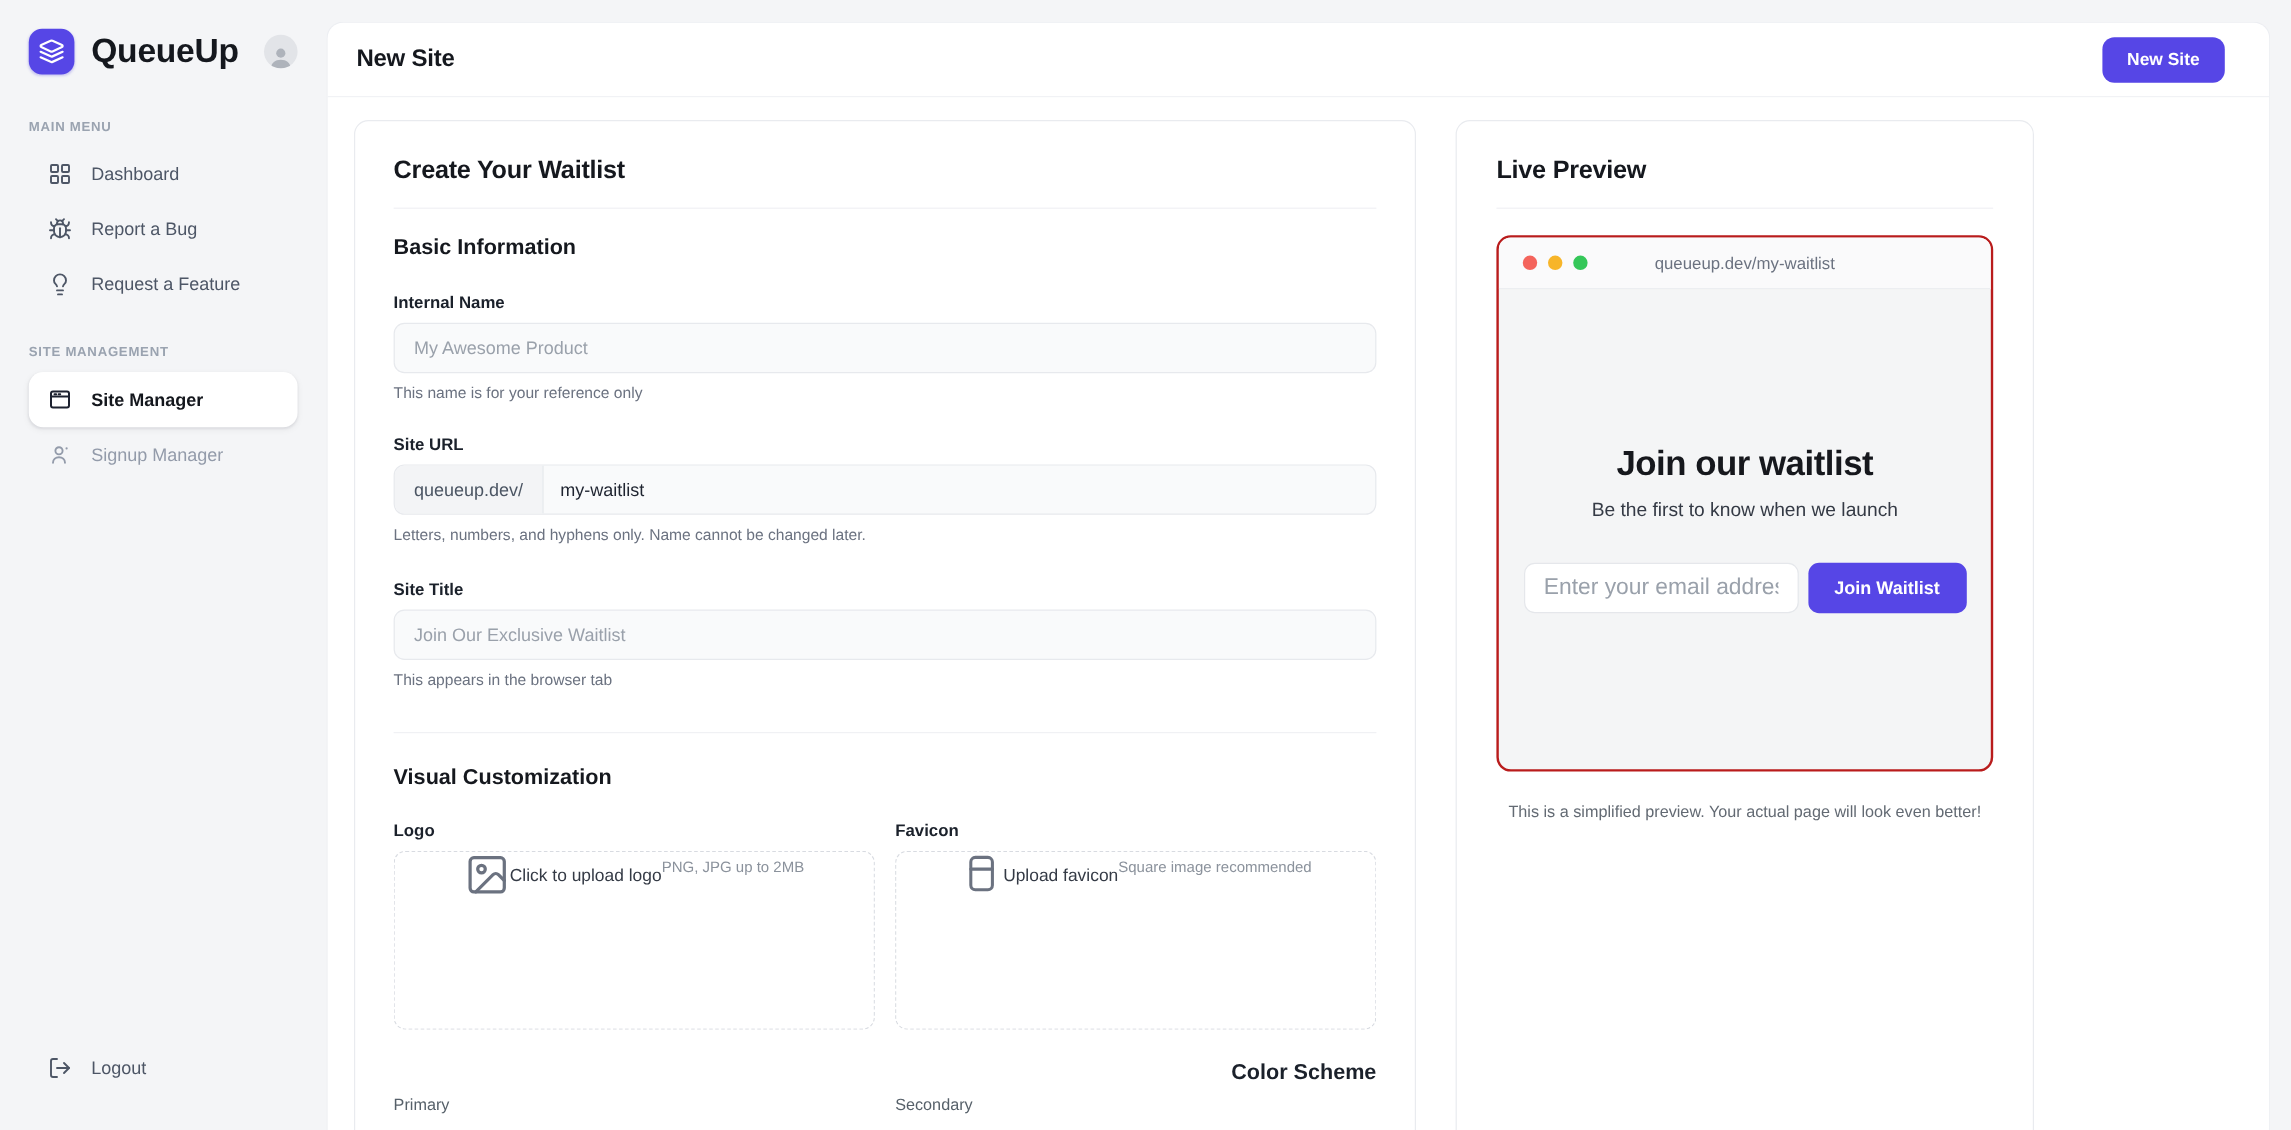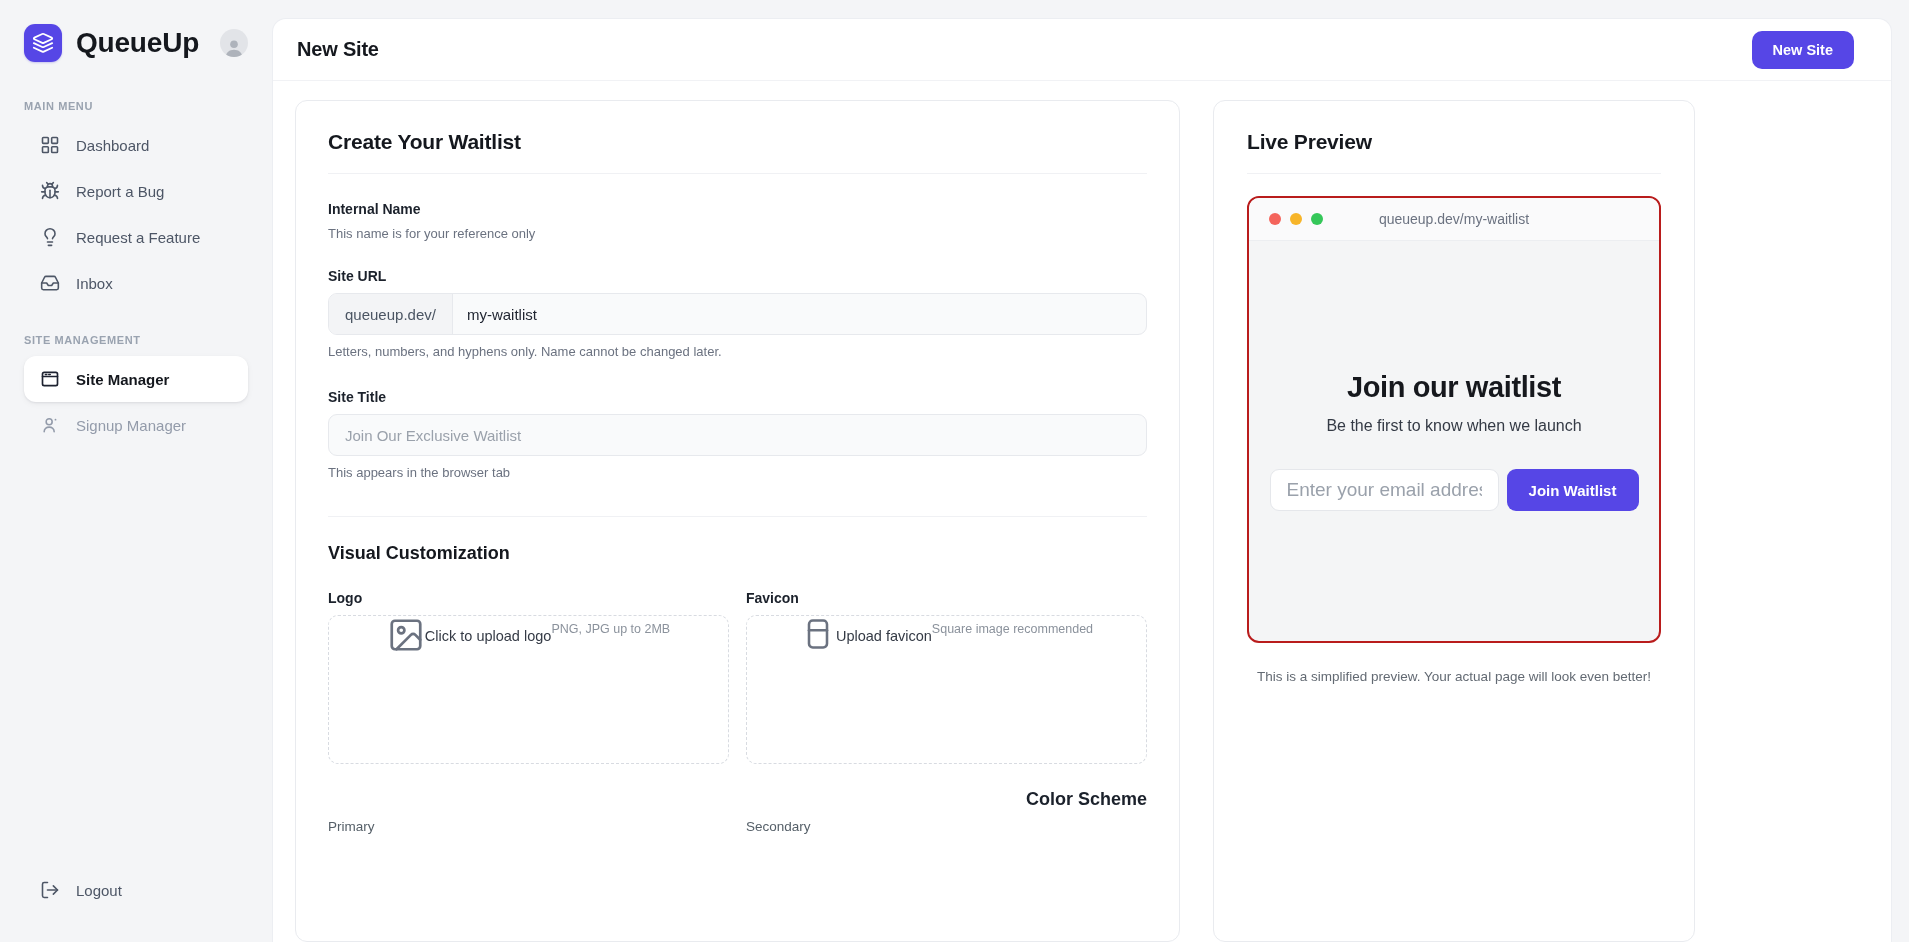--- a/index.html
+++ b/index.html
@@ -138,29 +138,20 @@
     <span class="icon">
       <svg width="20" height="20" viewBox="0 0 24 24" fill="none" stroke="currentColor" stroke-width="1.9" stroke-linecap="round" stroke-linejoin="round">
         <path d="M15 14c.2-1 .7-1.7 1.5-2.5 1-.9 1.5-2.2 1.5-3.5A6 6 0 0 0 6 8c0 1.3.5 2.6 1.5 3.5.8.8 1.3 1.5 1.5 2.5"></path>
         <path d="M9 18h6"></path>
           <path d="M10 22h4"></path>
       </svg>
     </span>
     <span>Request a Feature</span>
   </div>
 
-  <div class="nav-item">
-    <span class="icon">
-      <svg width="20" height="20" viewBox="0 0 24 24" fill="none" stroke="currentColor" stroke-width="1.9" stroke-linecap="round" stroke-linejoin="round">
-        <polyline points="22 12 16 12 14 15 10 15 8 12 2 12"></polyline>
-        <path d="M5.45 5.11 2 12v6a2 2 0 0 0 2 2h16a2 2 0 0 0 2-2v-6l-3.45-6.89A2 2 0 0 0 16.76 4H7.24a2 2 0 0 0-1.79 1.11z"></path>
-      </svg>
-    </span>
-    <span>Inbox</span>
-  </div>
 
   <div class="menu-label second">SITE MANAGEMENT</div>
 
   <div class="nav-item active">
     <span class="icon">
       <svg width="20" height="20" viewBox="0 0 24 24" fill="none" stroke="currentColor" stroke-width="2" stroke-linecap="round" stroke-linejoin="round">
         <rect x="3" y="4" width="18" height="16" rx="2"></rect>
           <path d="M3 9h18"></path>
           <path d="M6.5 6.6h1.6"></path>
           <path d="M10.6 6.6h1.6"></path>
@@ -197,22 +188,24 @@
     <h1 class="page-title">New Site</h1>
     <button class="btn-primary">New Site</button>
   </div>
 
   <div class="content">
 
     <section class="card form-card">
       <h2>Create Your Waitlist</h2>
       <div class="divider"></div>
 
+      <h3 class="section-title">Basic Information</h3>
 
       <div class="field-label">Internal Name</div>
+      <input class="text-input" type="text" placeholder="My Awesome Product" style="">
       <div class="helper">This name is for your reference only</div>
 
       <div class="field-label">Site URL</div>
       <div class="url-group">
         <div class="url-prefix">queueup.dev/</div>
         <input class="url-input" type="text" value="my-waitlist" style="">
       </div>
       <div class="helper">Letters, numbers, and hyphens only. Name cannot be changed later.</div>
 
       <div class="field-label tight">Site Title</div>

